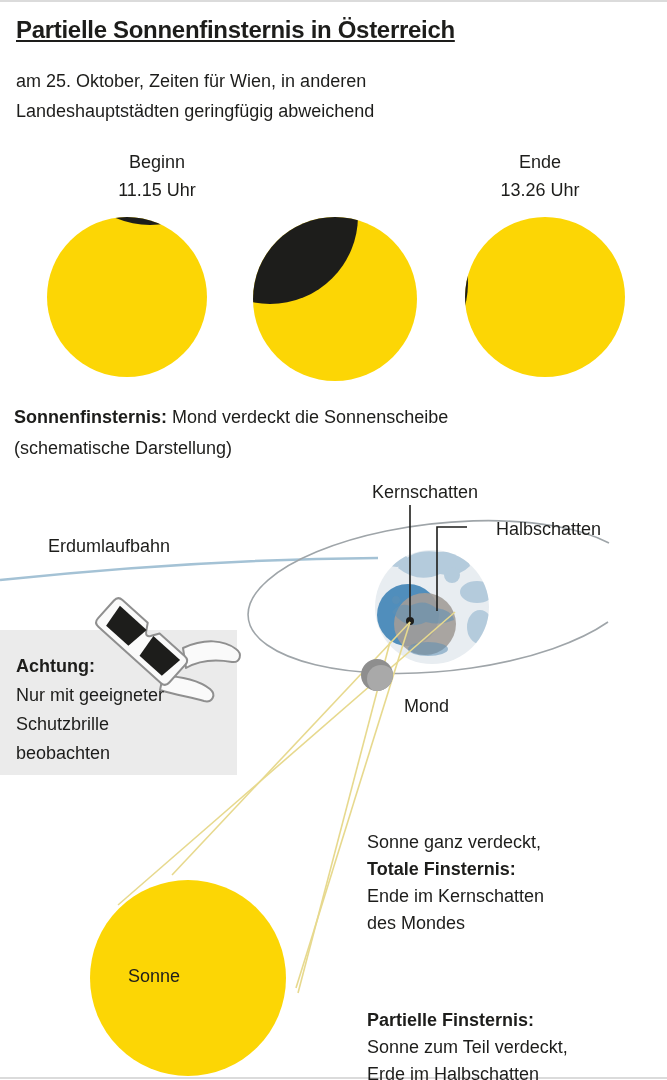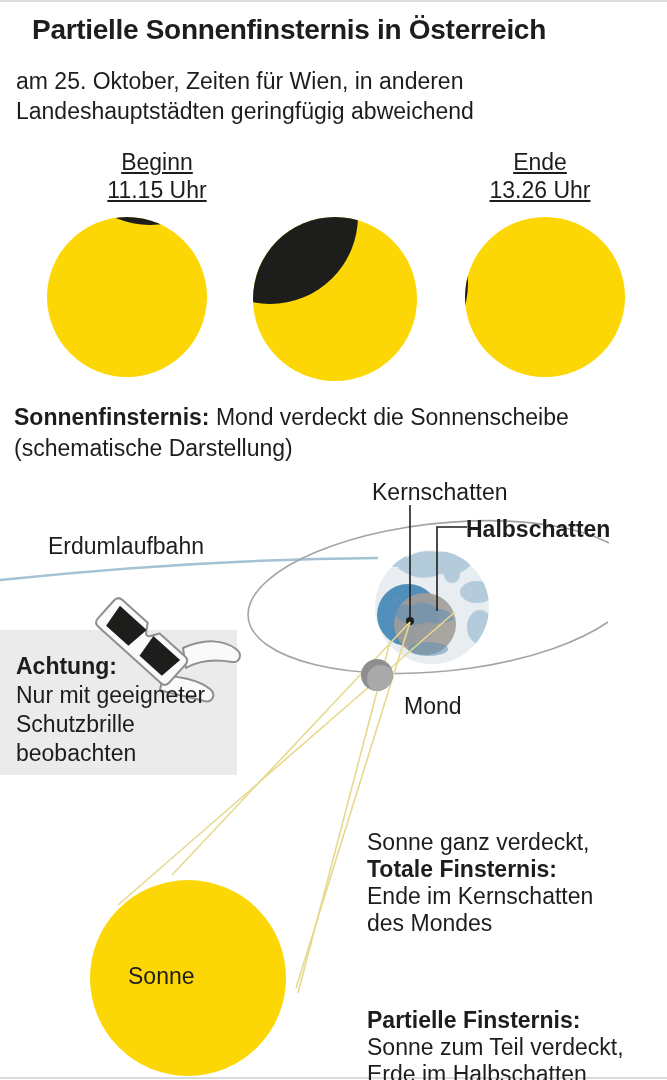--- a/index.html
+++ b/index.html
@@ -1,25 +1,25 @@
 <!DOCTYPE html>
 <html style="--sun-yellow: #fcd605; --eclipse-black: #1d1d1b; --ray-yellow: #e7d98e; --orbit-gray: #9fa5a9; --earth-orbit-blue: #a4c2d5; --globe-base: #e8edf1; --land-blue: #b4cbdc; --umbra-blue: #4486b8; --penumbra-gray: #a29c98; --warning-bg: #ebebeb;"><head>
 <meta charset="utf-8">
 <style>
   html,body{margin:0;padding:0;background:#fff;}
   #canvas{position:relative;width:667px;height:1080px;background:#fff;overflow:hidden;
           font-family:"Liberation Sans",sans-serif;color:#1d1d1b;}
   #gfx{position:absolute;left:0;top:0;z-index:1;}
-  .txt{position:absolute;z-index:2;font-size:23px;line-height:28px;white-space:nowrap;}
-  .title{left:32px;top:16px;font-size:28px;font-weight:bold;letter-spacing:-0.3px;}
+  .txt{position:absolute;z-index:2;font-size:18px;line-height:28px;white-space:nowrap;}
+  .title{left:16px;top:16px;font-size:24px;font-weight:bold;letter-spacing:-0.3px;text-decoration:underline;}
   .subtitle{left:16px;top:66px;line-height:30px;}
-  .phase{top:148px;width:240px;text-align:center;line-height:28px;text-decoration:underline;}
+  .phase{top:148px;width:240px;text-align:center;line-height:28px;}
   .explain{left:14px;top:402px;line-height:31px;}
   .lbl-kern{left:372px;top:478px;}
-  .lbl-halb{left:466px;top:515px;font-weight:bold;}
+  .lbl-halb{left:496px;top:515px;}
   .lbl-erdumlauf{left:48px;top:532px;}
   .lbl-mond{left:404px;top:692px;}
   .lbl-sonne{left:128px;top:962px;width:120px;text-align:left;}
   .warning{left:16px;top:652px;line-height:29px;}
   .legend{left:367px;line-height:27px;}
   .legend.total{top:829px;}
   .legend.partial{top:1007px;}
   b{font-weight:bold;}
   
   .sun{fill:var(--sun-yellow,#fcd605);}

